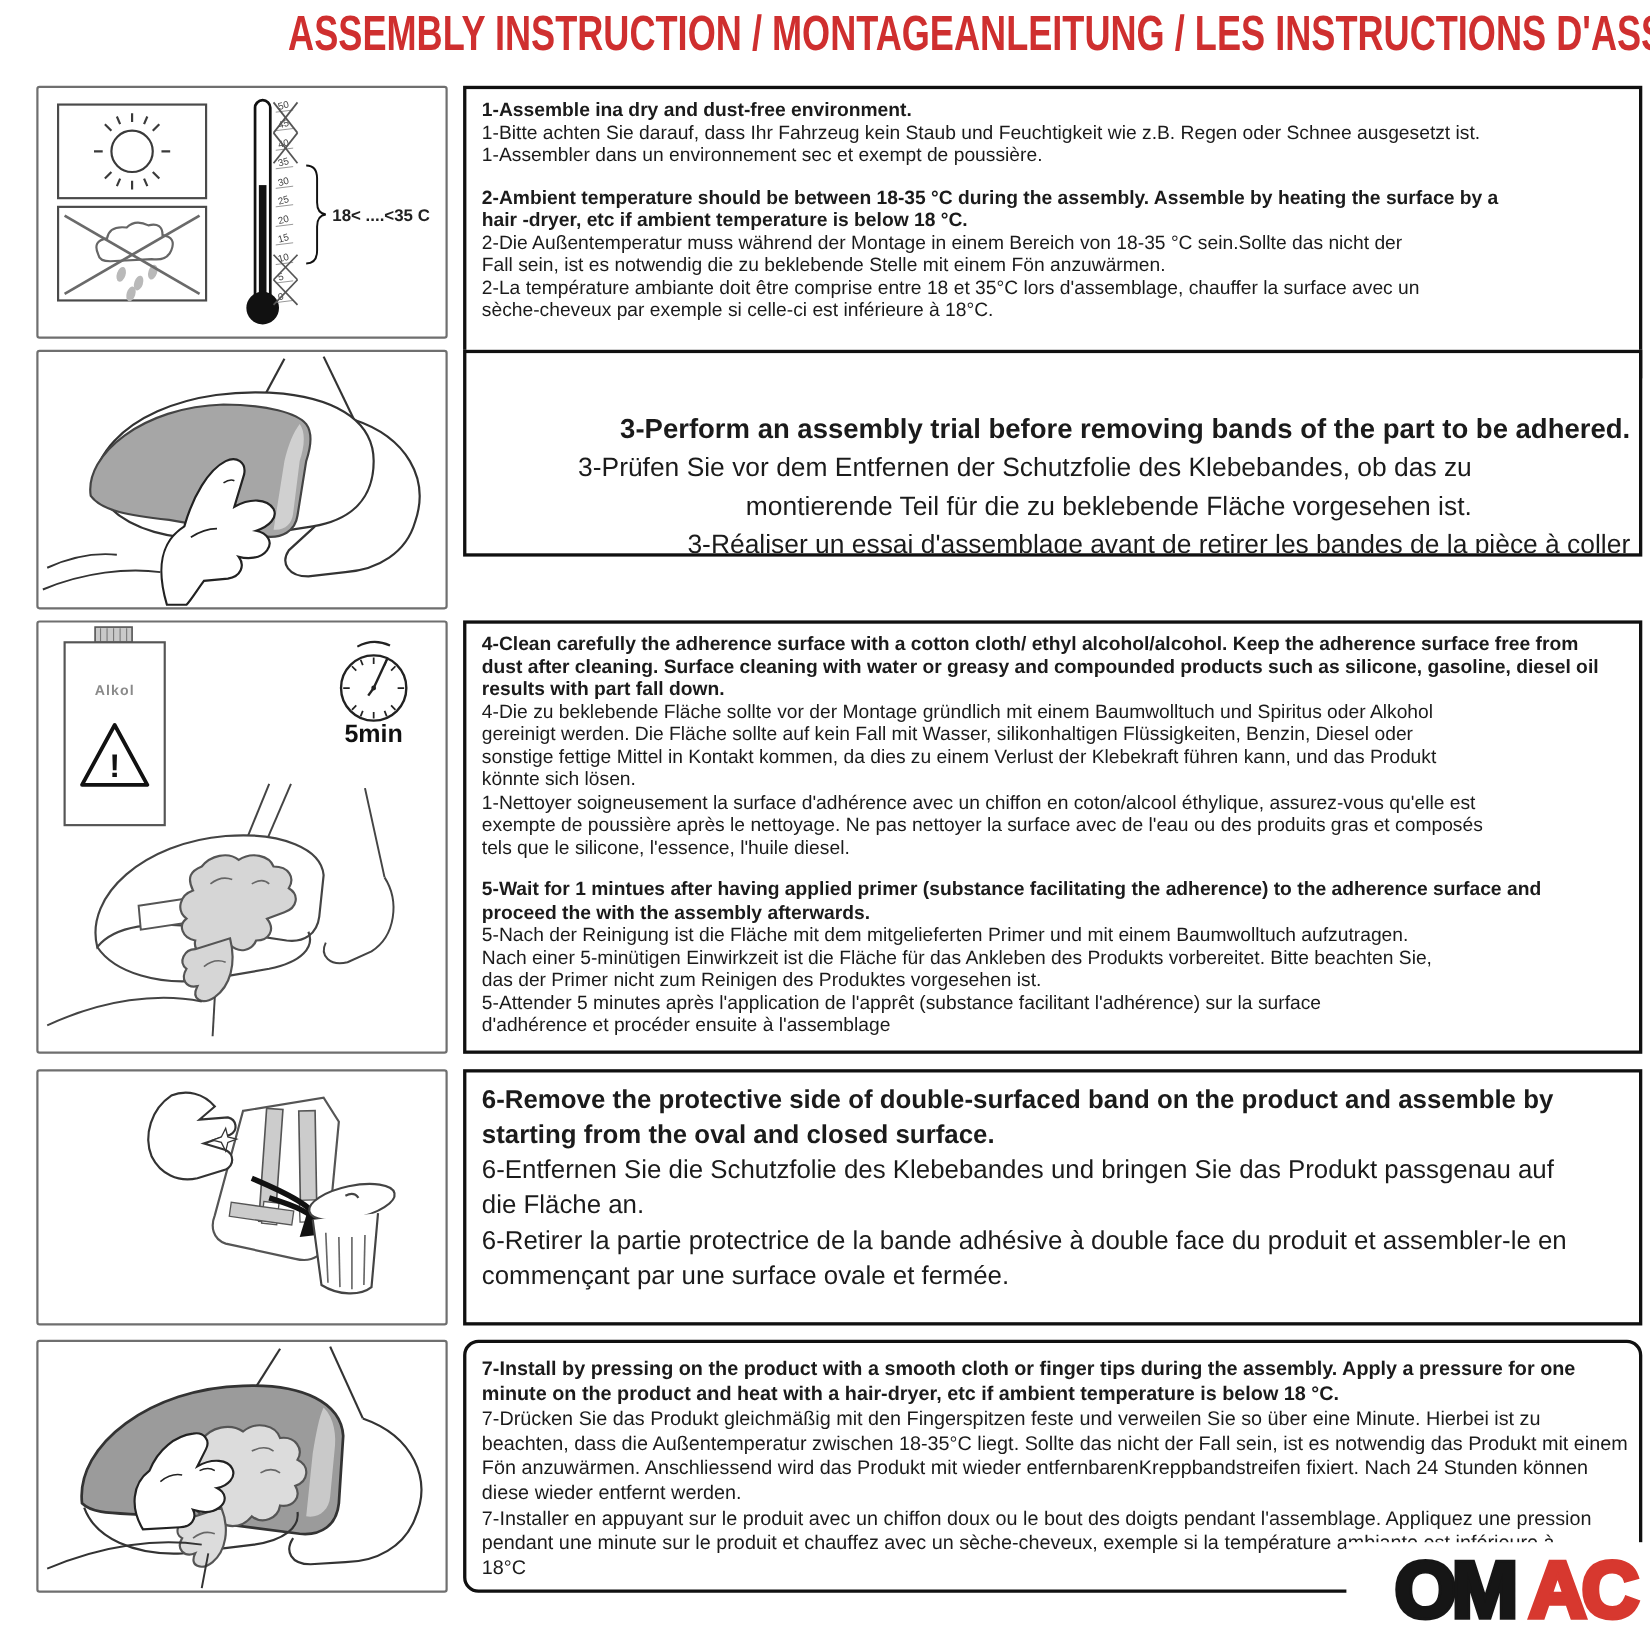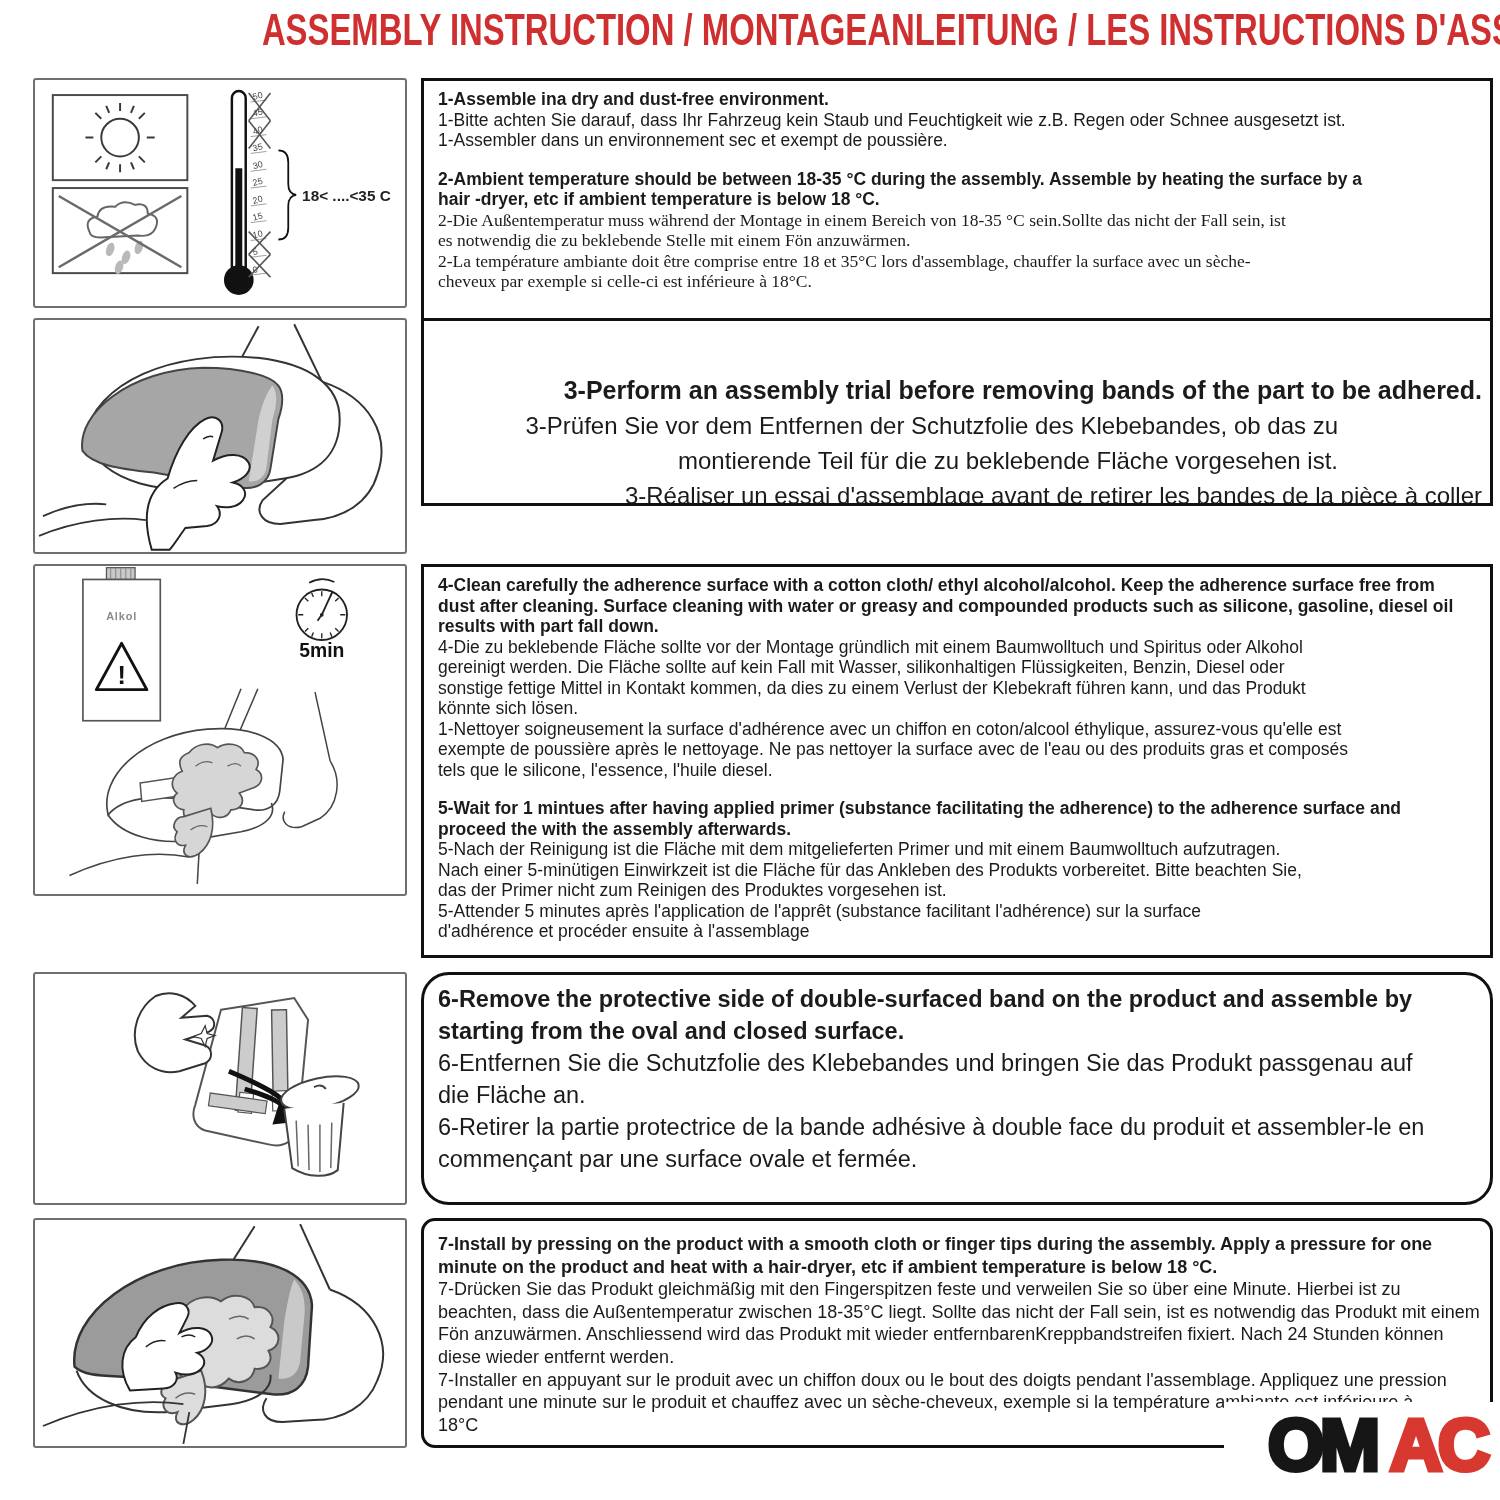--- a/index.html
+++ b/index.html
@@ -13,23 +13,23 @@
   .rbox{position:absolute;left:421px;width:1072px;border:3px solid #101010;background:#fff;
         box-sizing:border-box;padding:8px 8px 0 14px;overflow:hidden;}
   .p{margin:0;}
   .b{font-weight:bold;}
   .f17{font-size:17.5px;line-height:20.5px;}
   .f24{font-size:24px;line-height:35px;}
   .f23{font-size:23.5px;line-height:32px;}
   .f18{font-size:18px;line-height:22.6px;}
   .gap{margin-top:18px;}
   .pt52{padding-top:52px;}
-  .pt28{border-radius:28px;}
+  .pt28{}
   .pt12{padding-top:12px;}
-  .mw850{max-width:850px;} .mw860{max-width:860px;font-family:Liberation Serif, serif;} .mw880{max-width:880px;}
+  .mw850{max-width:850px;} .mw860{max-width:860px;} .mw880{max-width:880px;}
   .mw900{max-width:900px;} .mw910{max-width:910px;} .mw960{max-width:960px;}
   .mw1010{max-width:1010px;} .mw1020{max-width:1020px;} .mw1040{max-width:1040px;}
   .logo-patch{position:absolute;left:1224px;top:1402px;width:276px;height:96px;background:#fff;}
   .logo{position:absolute;left:1232px;top:1408px;margin-left:36px;}
   svg{display:block;}
   .ill{width:100%;height:100%;}
 </style>
 </head>
 <body>
 
@@ -155,21 +155,21 @@
       </g>
     </svg>
   </div>
 
   <div class="rbox pt52" style="top:318px;height:188px;text-align:right;">
     <p class="p f24 b" style="font-size:25px;">3-Perform an assembly trial before removing bands of the part to be adhered.</p>
     <p class="p f24 mw900">3-Prüfen Sie vor dem Entfernen der Schutzfolie des Klebebandes, ob das zu montierende Teil für die zu beklebende Fläche vorgesehen ist.</p>
     <p class="p f24">3-Réaliser un essai d'assemblage avant de retirer les bandes de la pièce à coller</p>
   </div>
 
-  <div class="lbox" style="top:564px;height:332px;">
+  <div class="lbox" style="top:564px;height:394px;">
     <svg class="ill" viewBox="0 0 374 390">
 
       <g>
         <rect x="52" y="2" width="34" height="14" fill="#c9c9c9" stroke="#555" stroke-width="1.5"></rect>
         <g stroke="#777" stroke-width="1">
             <line x1="57" y1="3" x2="57" y2="15"></line>
             <line x1="63" y1="3" x2="63" y2="15"></line>
             <line x1="69" y1="3" x2="69" y2="15"></line>
             <line x1="75" y1="3" x2="75" y2="15"></line>
             <line x1="81" y1="3" x2="81" y2="15"></line>

